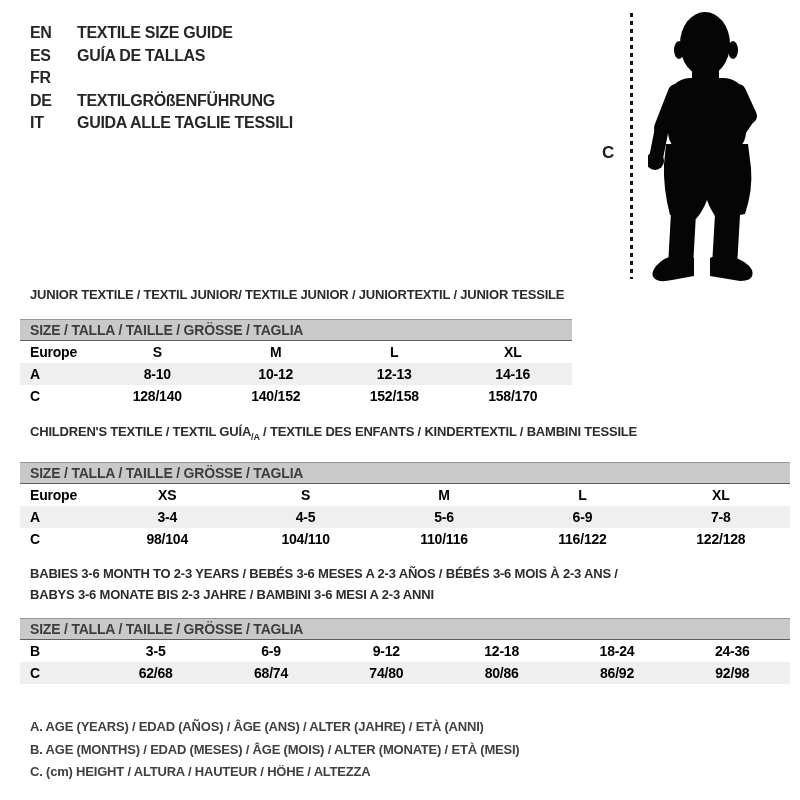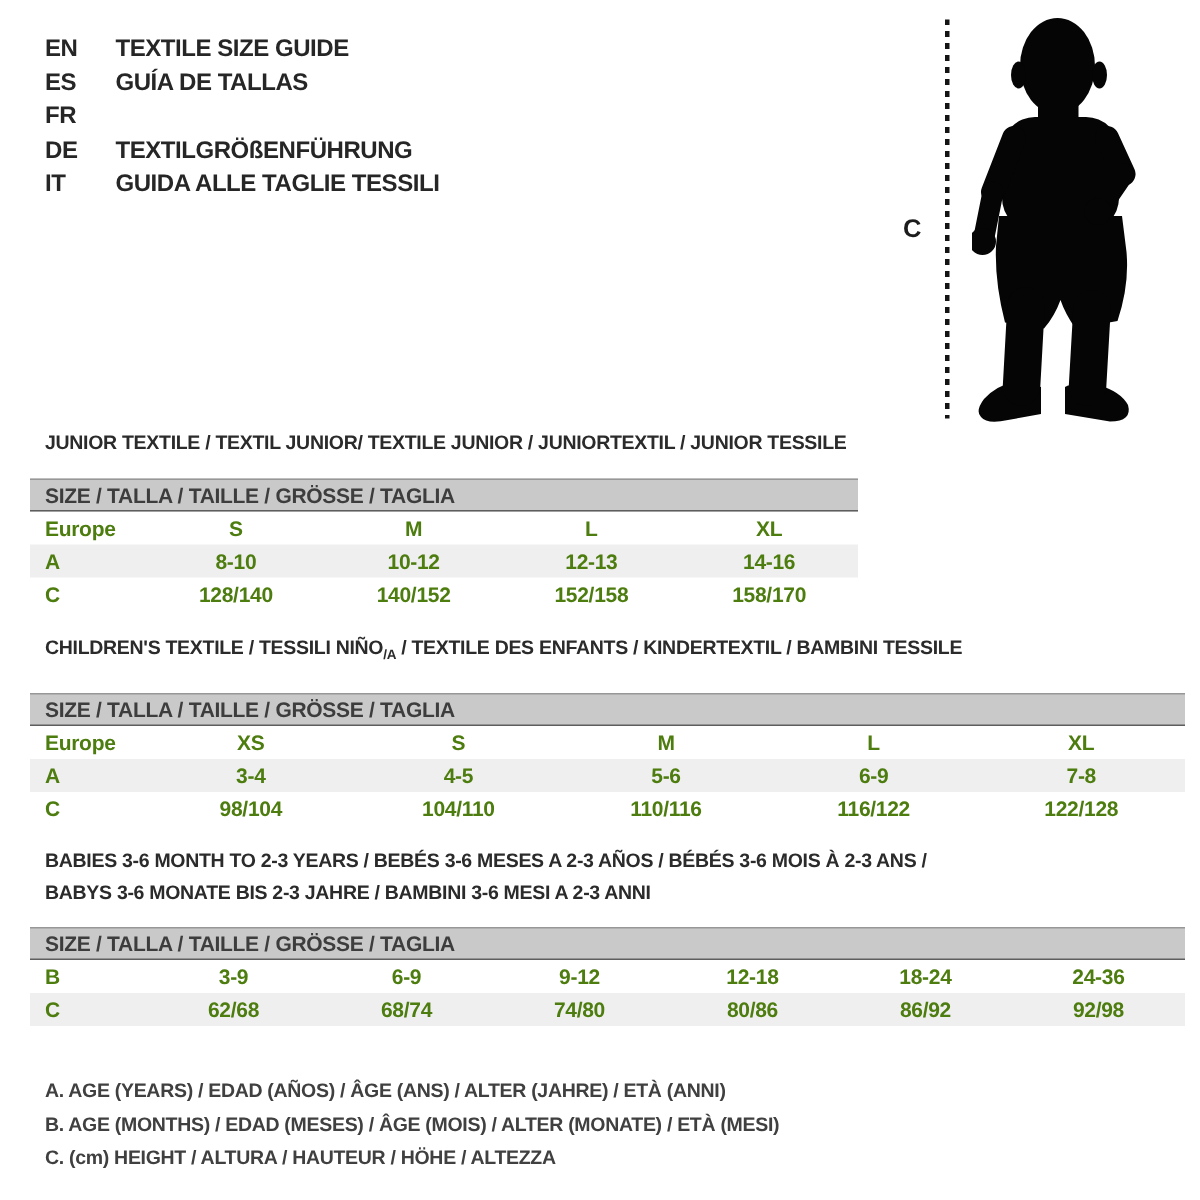--- a/index.html
+++ b/index.html
@@ -17,21 +17,21 @@
   #fig-c-label{position:absolute;left:602px;top:143px;font-size:17px;font-weight:700;color:#1c1c1c;}
   #fig-dashes{position:absolute;left:630px;top:13px;width:3px;height:266px;
     background:repeating-linear-gradient(to bottom,#141414 0 4px,transparent 4px 8px);}
   #fig-silhouette{position:absolute;left:648px;top:8px;}
   
   .sec{position:absolute;left:20px;}
   .sec-title{font-size:13px;line-height:15px;font-weight:700;letter-spacing:-0.2px;color:#2b2b2b;padding-left:10px;margin-bottom:17px;}
   .sec-title .sub{font-size:9px;vertical-align:sub;}
   .size-bar{background:#c9c9c9;border-top:1px solid #979797;border-bottom:1px solid #5e5e5e;
     height:20px;line-height:20px;padding-left:10px;font-size:14px;font-weight:700;color:#3d3d3d;letter-spacing:-0.2px;}
-  .trow{display:flex;height:22px;align-items:center;font-size:14px;font-weight:700;color:#4d7c0f;letter-spacing:-0.2px;}
+  .trow{display:flex;height:22px;align-items:center;font-size:14px;font-weight:700;color:#000000;letter-spacing:-0.2px;}
   .trow.stripe{background:#efefef;}
   .tlabel{width:78px;padding-left:10px;box-sizing:border-box;}
   .tcell{flex:1;text-align:center;}
   #t1{top:287px;width:552px;}
   #t2{top:424px;width:770px;}
   #t3{top:563px;width:770px;}
   #t3 .sec-title{margin-bottom:0;line-height:21px;}
   #t3 .size-bar{margin-top:13px;}
   
   #footnotes{position:absolute;left:30px;top:716px;}
@@ -111,21 +111,21 @@
         <div class="tlabel">C</div>
         <div class="tcell">128/140</div>
         <div class="tcell">140/152</div>
         <div class="tcell">152/158</div>
         <div class="tcell">158/170</div>
       </div>
     </div>
   </div>
 
   <div class="sec" id="t2">
-    <div class="sec-title"><span>CHILDREN'S TEXTILE / TESSILI NIÑO</span><span class="sub">/A</span><span> / TEXTILE DES ENFANTS / KINDERTEXTIL / BAMBINI TESSILE</span></div>
+    <div class="sec-title"><span>CHILDREN'S TEXTILE / TEXTIL GUÍA</span><span class="sub">/A</span><span> / TEXTILE DES ENFANTS / KINDERTEXTIL / BAMBINI TESSILE</span></div>
     <div>
       <div class="size-bar">SIZE / TALLA / TAILLE / GRÖSSE / TAGLIA</div>
       <div class="trow">
         <div class="tlabel">Europe</div>
         <div class="tcell">XS</div>
         <div class="tcell">S</div>
         <div class="tcell">M</div>
         <div class="tcell">L</div>
         <div class="tcell">XL</div>
       </div>
@@ -148,21 +148,21 @@
     </div>
   </div>
 
   <div class="sec" id="t3">
     <div class="sec-title">BABIES 3-6 MONTH TO 2-3 YEARS / BEBÉS 3-6 MESES A 2-3 AÑOS / BÉBÉS 3-6 MOIS À 2-3 ANS /</div>
     <div class="sec-title">BABYS 3-6 MONATE BIS 2-3 JAHRE / BAMBINI 3-6 MESI A 2-3 ANNI</div>
     <div>
       <div class="size-bar">SIZE / TALLA / TAILLE / GRÖSSE / TAGLIA</div>
       <div class="trow">
         <div class="tlabel">B</div>
-        <div class="tcell">3-9</div>
+        <div class="tcell">3-5</div>
         <div class="tcell">6-9</div>
         <div class="tcell">9-12</div>
         <div class="tcell">12-18</div>
         <div class="tcell">18-24</div>
         <div class="tcell">24-36</div>
       </div>
       <div class="trow stripe">
         <div class="tlabel">C</div>
         <div class="tcell">62/68</div>
         <div class="tcell">68/74</div>

